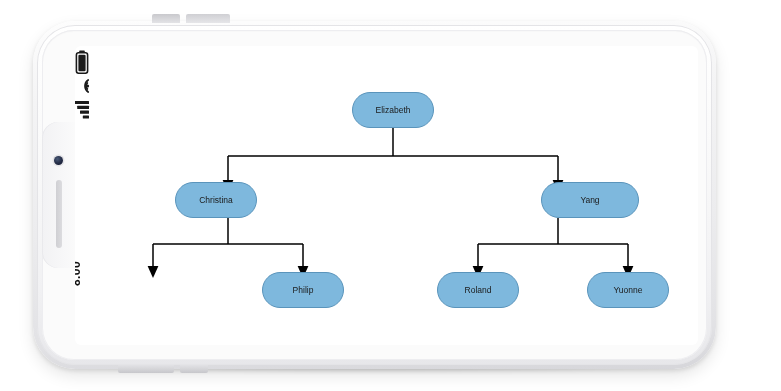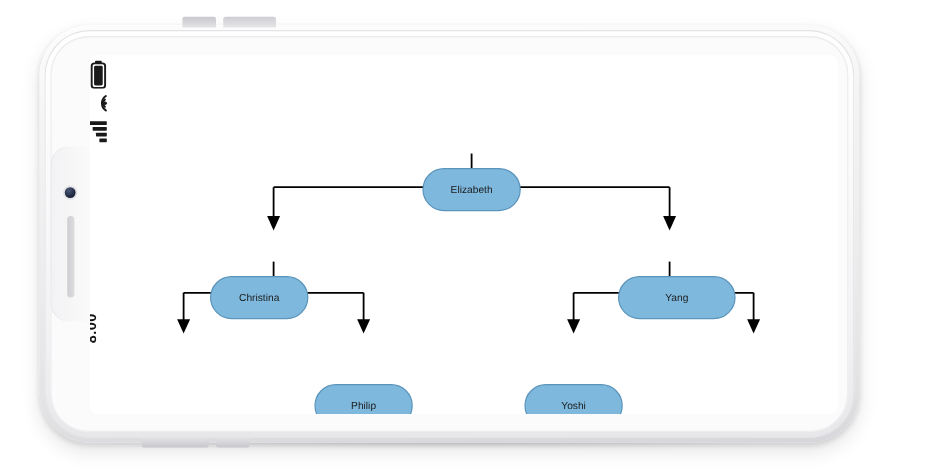--- a/index.html
+++ b/index.html
@@ -88,21 +88,20 @@
   
   .diagram{position:absolute;left:0;top:0;width:623px;height:299px;}
   .node{
     position:absolute;
     background:#7eb8dd;
     border:1px solid #5a94bb;
     border-radius:18px;
     display:flex;align-items:center;justify-content:center;
     font-size:8.5px;color:#1b1b1b;
     box-sizing:border-box;
-    margin-top:48px;
   }
   .edges{position:absolute;left:0;top:0;width:623px;height:299px;pointer-events:none;}
 </style>
 </head>
 <body>
 
 <div id="stage">
 
   <div class="device-shadow"></div>
 
@@ -186,29 +185,32 @@
       </svg>
 
       <div class="node" style="left:277px;top:46px;width:82px;height:36px;">
         <span>Elizabeth</span>
       </div>
 
       <div class="node" style="left:100px;top:136px;width:82px;height:36px;">
         <span>Christina</span>
       </div>
 
-      <div class="node" style="left:440px;top:136px;width:98px;height:36px;justify-content:center;">
+      <div class="node" style="left:466px;top:136px;width:98px;height:36px;justify-content:center;">
         <span>Yang</span>
       </div>
 
 
       <div class="node" style="left:187px;top:226px;width:82px;height:36px;">
         <span>Philip</span>
       </div>
 
       <div class="node" style="left:362px;top:226px;width:82px;height:36px;">
-        <span>Yoshi</span>
-      </div>
-
+        <span>Roland</span>
+      </div>
+
+      <div class="node" style="left:512px;top:226px;width:82px;height:36px;">
+        <span>Yuonne</span>
+      </div>
 
     </div>
   </div>
 </div>
 
 </body></html>

